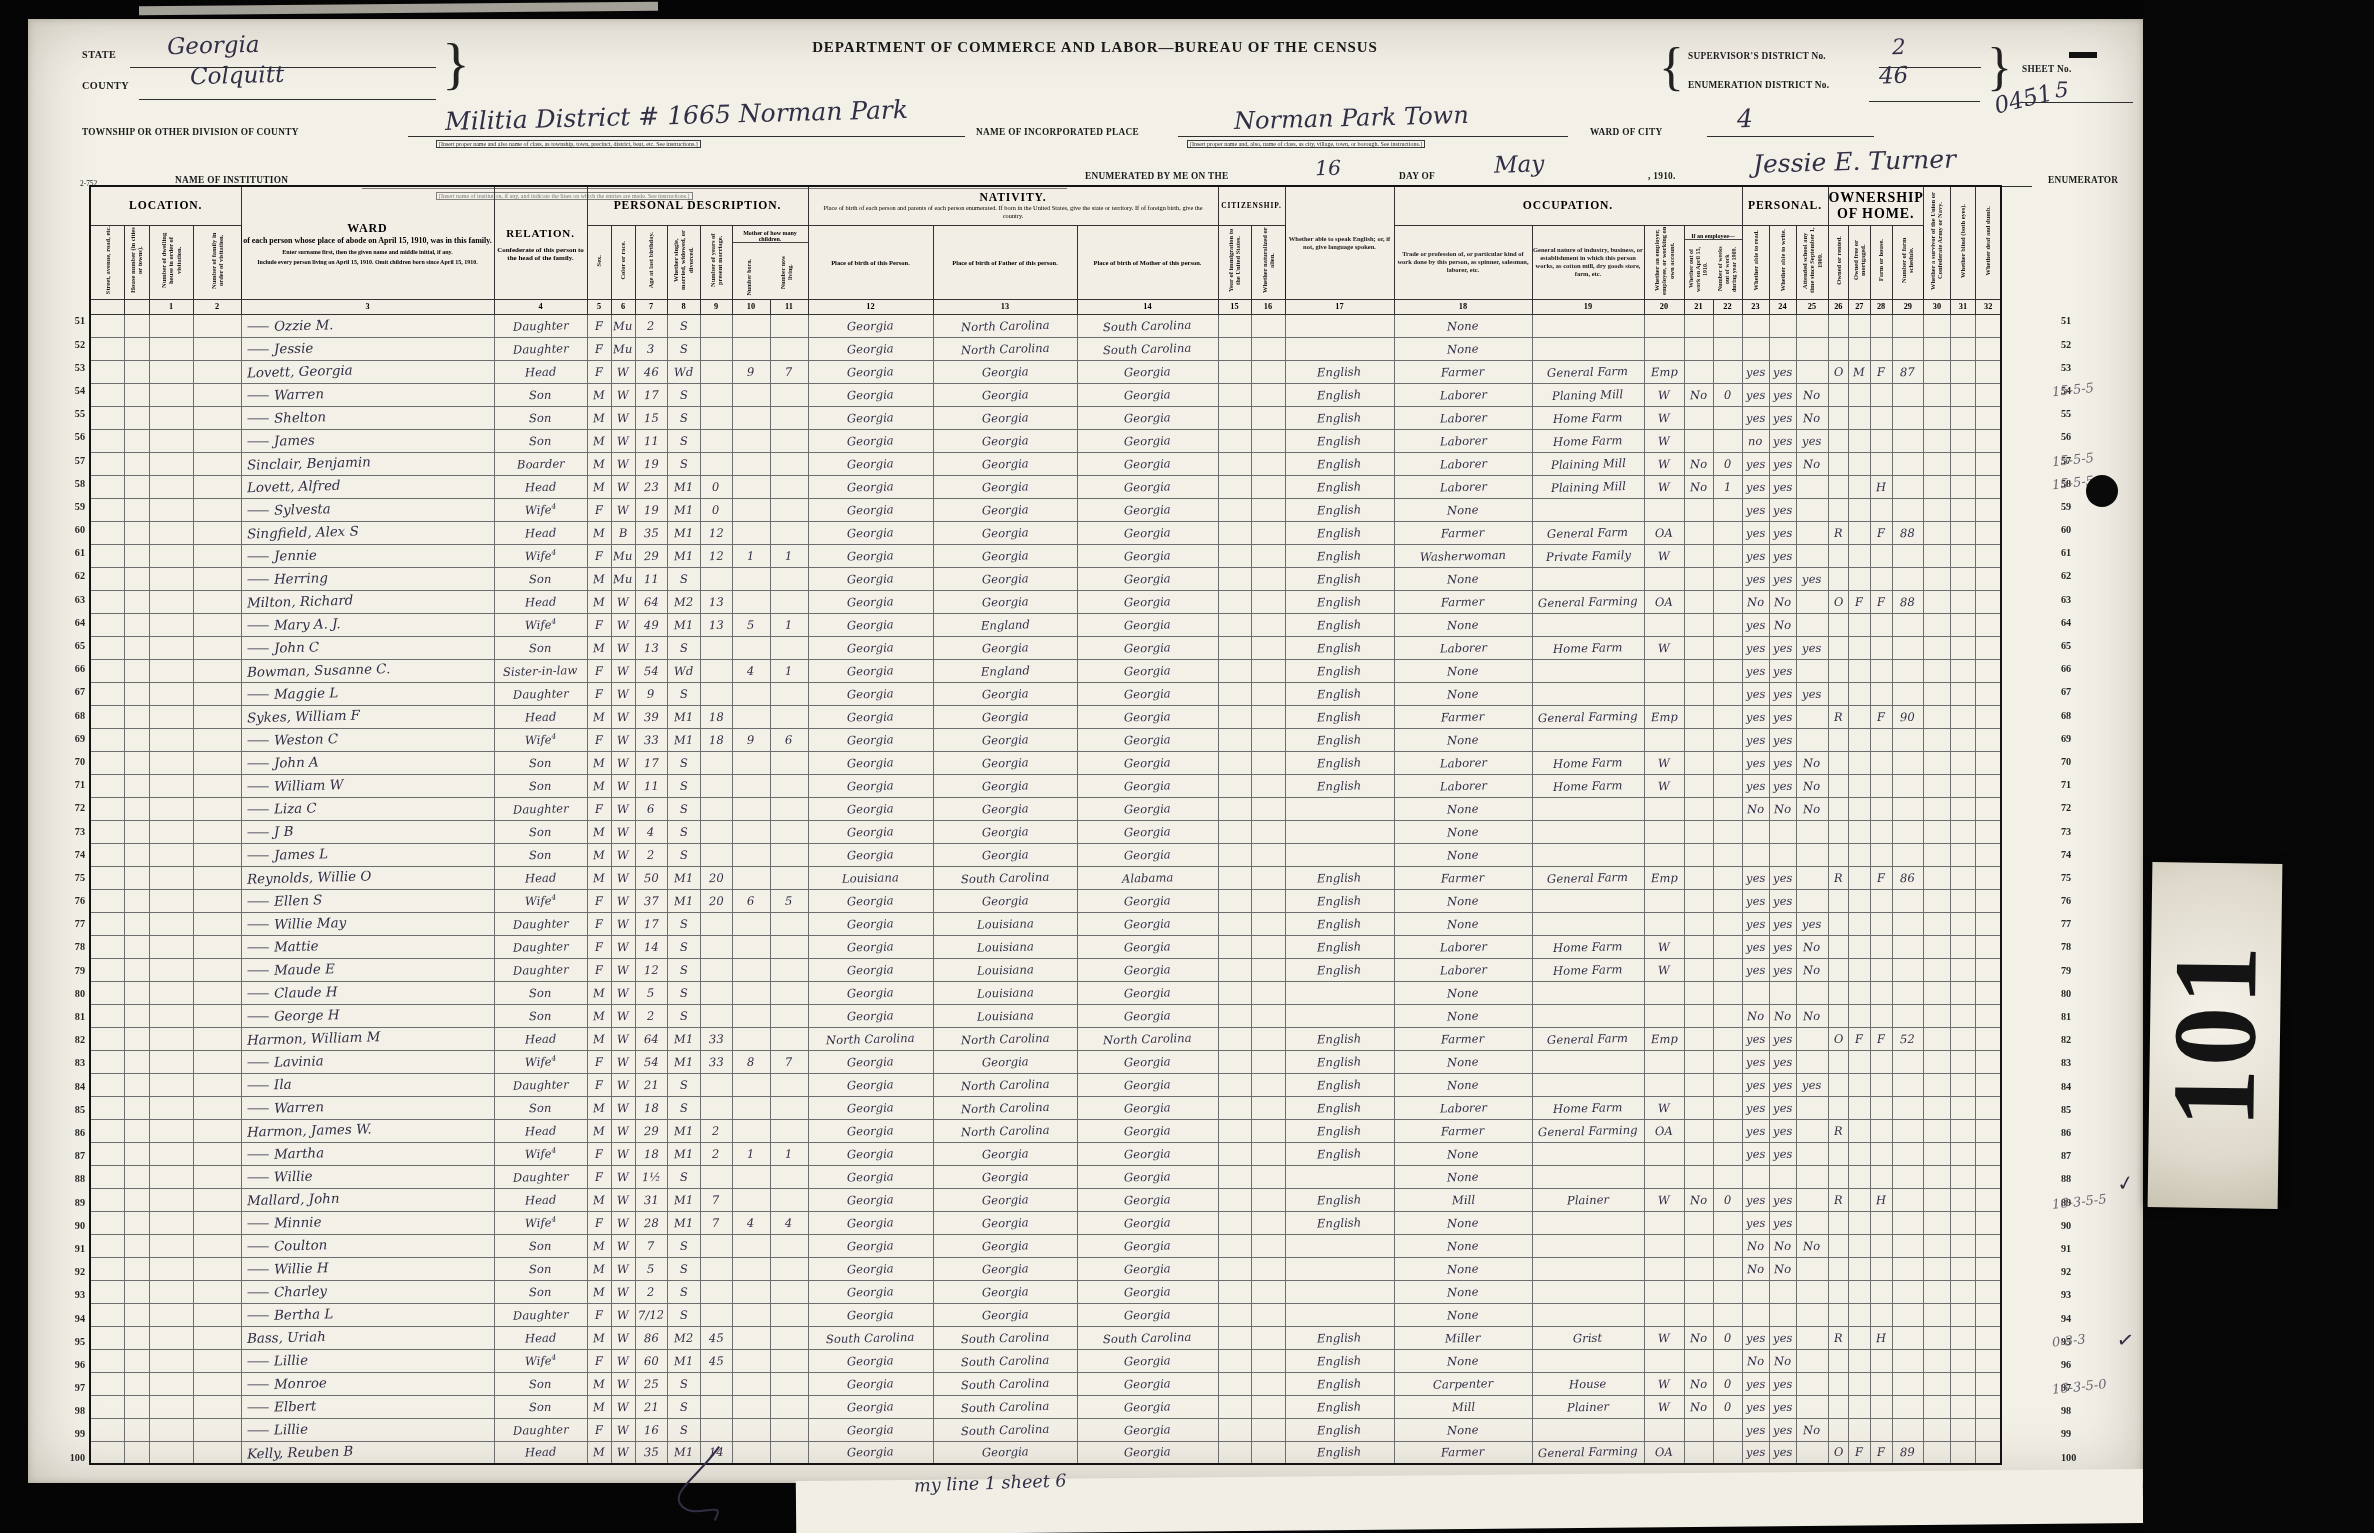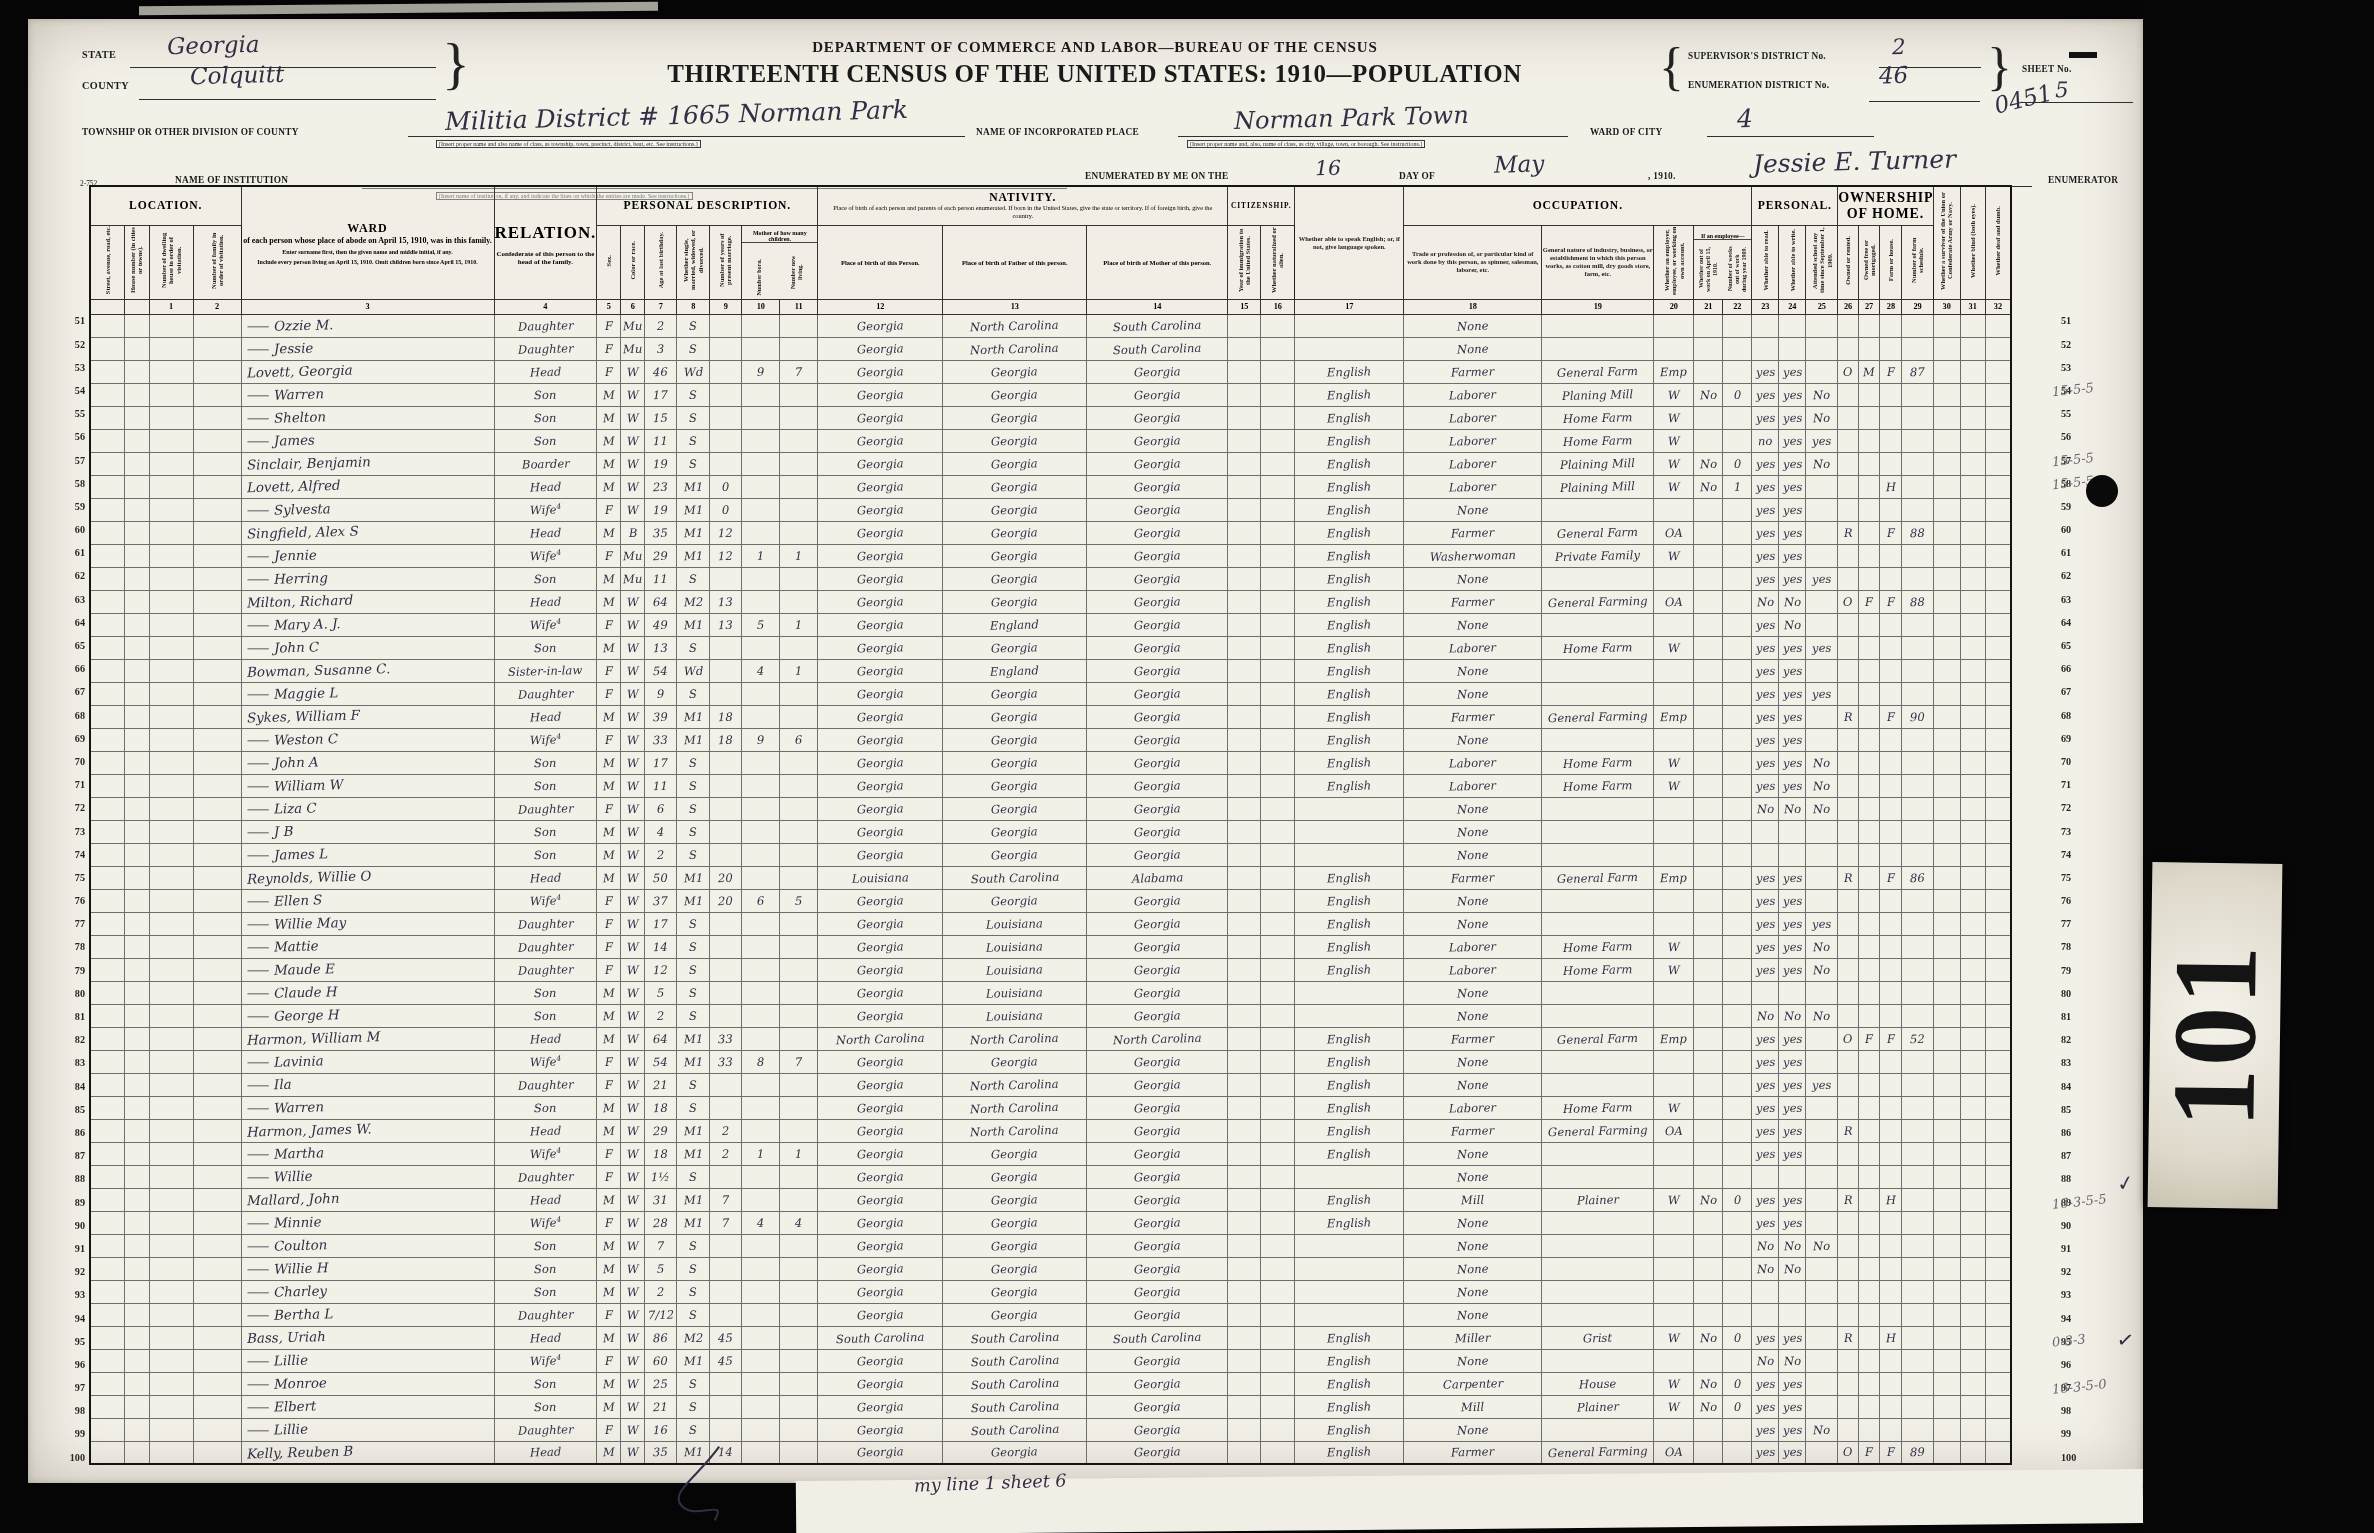--- a/index.html
+++ b/index.html
@@ -55,21 +55,21 @@
   .v{display:inline-block;writing-mode:vertical-rl;transform:rotate(180deg);font-size:6.5px;
      line-height:1.15;max-height:69px;white-space:normal;font-weight:bold;color:#222;}
   .v2{max-height:104px;}
   .v3{max-height:46px;font-size:6px;}
   .texth{font-size:6.5px;font-weight:bold;line-height:1.2;padding:1.9px;white-space:normal;color:#222;}
   .nameh{font-size:7.4px;line-height:1.25;padding:1.9px 5.6px;white-space:normal;vertical-align:top;}
   .nameh b{font-size:12px;letter-spacing:0.9px;display:block;margin-top:1.9px;}
   .nameh .nl1{font-size:8px;font-weight:bold;}
   .nameh .nl2{font-size:6px;margin-top:2.8px;}
   .relh{font-size:7px;white-space:normal;padding:1.9px;vertical-align:top;}
-  .relh b{font-size:17px;letter-spacing:0.9px;display:block;margin:3.7px 0 7.4px;}
+  .relh b{font-size:11px;letter-spacing:0.9px;display:block;margin:3.7px 0 7.4px;}
   .natg{white-space:normal;}
   .natg .nd{font-size:6.3px;font-weight:normal;letter-spacing:0;line-height:1.25;padding:0.9px 7.4px;}
   .subcol{font-size:6.5px;font-weight:bold;white-space:normal;padding:1.9px;}
   .mgt{font-size:6px;font-weight:bold;border-bottom:0.9px solid #444;padding:0.9px 0;white-space:normal;}
   .mgc{display:flex;justify-content:space-around;align-items:flex-end;height:52px;}
   .nm-cell{text-align:left !important;padding-left:5.6px !important;font-size:13.4px;}
   .dash::before{content:"⸺";color:#2c2740;margin-right:4.6px;font-style:normal;}
   .wife sup{font-size:7.4px;}
   .gut{position:absolute;width:24px;font-size:10.2px;font-weight:bold;color:#262626;
        font-family:"Liberation Serif",serif;text-align:right;}
@@ -86,21 +86,20 @@
 
     <div class="pr lab" style="left:54px;top:30px;">STATE</div>
     <div class="hw hwpos" style="left:139px;top:13px;font-size:23px;"><span class="ink">Georgia</span></div>
     <div class="uline" style="left:102px;top:48px;width:306px;"></div>
     <div class="pr lab" style="left:54px;top:61px;">COUNTY</div>
     <div class="hw hwpos" style="left:162px;top:43px;font-size:23px;"><span class="ink">Colquitt</span></div>
     <div class="uline" style="left:111px;top:80px;width:297px;"></div>
     <div class="brace" style="left:414px;top:16.7px;">}</div>
 
     <div class="pr dept" style="left:733px;top:20.4px;width:668px;">DEPARTMENT OF COMMERCE AND LABOR—BUREAU OF THE CENSUS</div>
-    <div class="pr title" style="left:575px;top:41px;width:983px;">THIRTEENTH CENSUS OF THE UNITED STATES: 1910—POPULATION</div>
 
     <div class="pr lab-sm" style="left:54px;top:108px;">TOWNSHIP OR OTHER DIVISION OF COUNTY</div>
     <div class="hw hwpos" style="left:417px;top:82px;font-size:25px;"><span class="ink">Militia District # 1665 Norman Park</span></div>
     <div class="uline" style="left:380px;top:117px;width:557px;"></div>
     <div class="pr tinynote" style="left:408px;top:121px;">[Insert proper name and also name of class, as township, town, precinct, district, beat, etc.  See instructions.]</div>
 
     <div class="pr lab-sm" style="left:948px;top:108px;">NAME OF INCORPORATED PLACE</div>
     <div class="hw hwpos" style="left:1206px;top:85px;font-size:24px;"><span class="ink">Norman Park Town</span></div>
     <div class="uline" style="left:1150px;top:117px;width:390px;"></div>
     <div class="pr tinynote" style="left:1159px;top:121px;">[Insert proper name and, also, name of class, as city, village, town, or borough.  See instructions.]</div>

